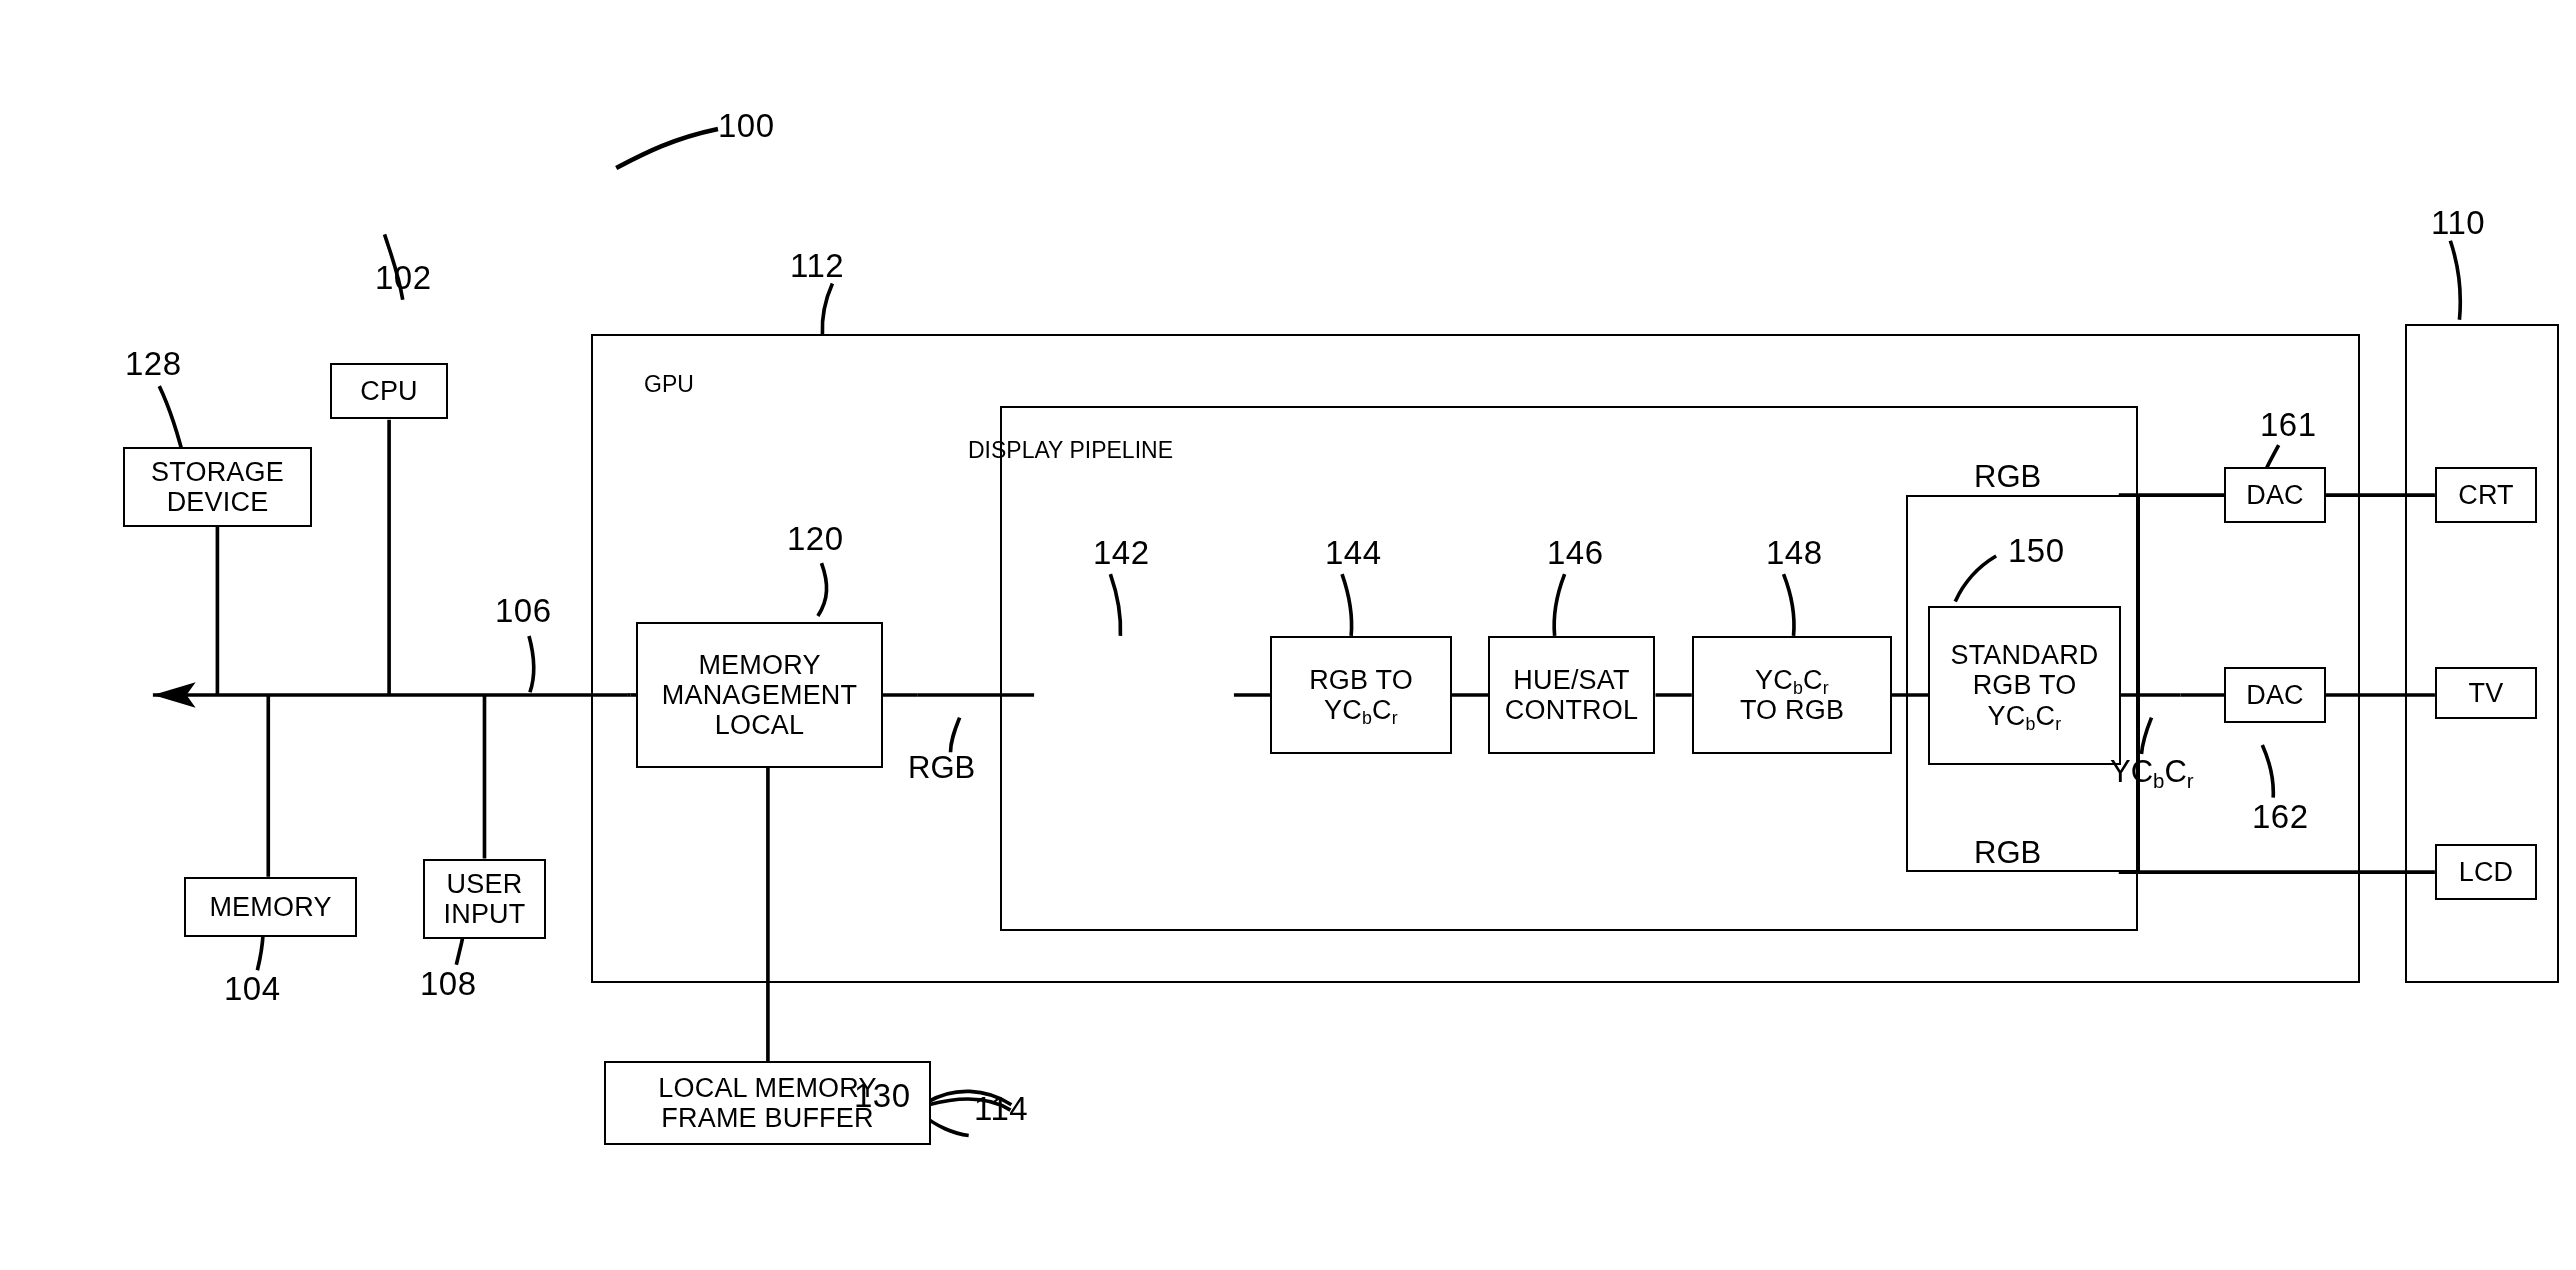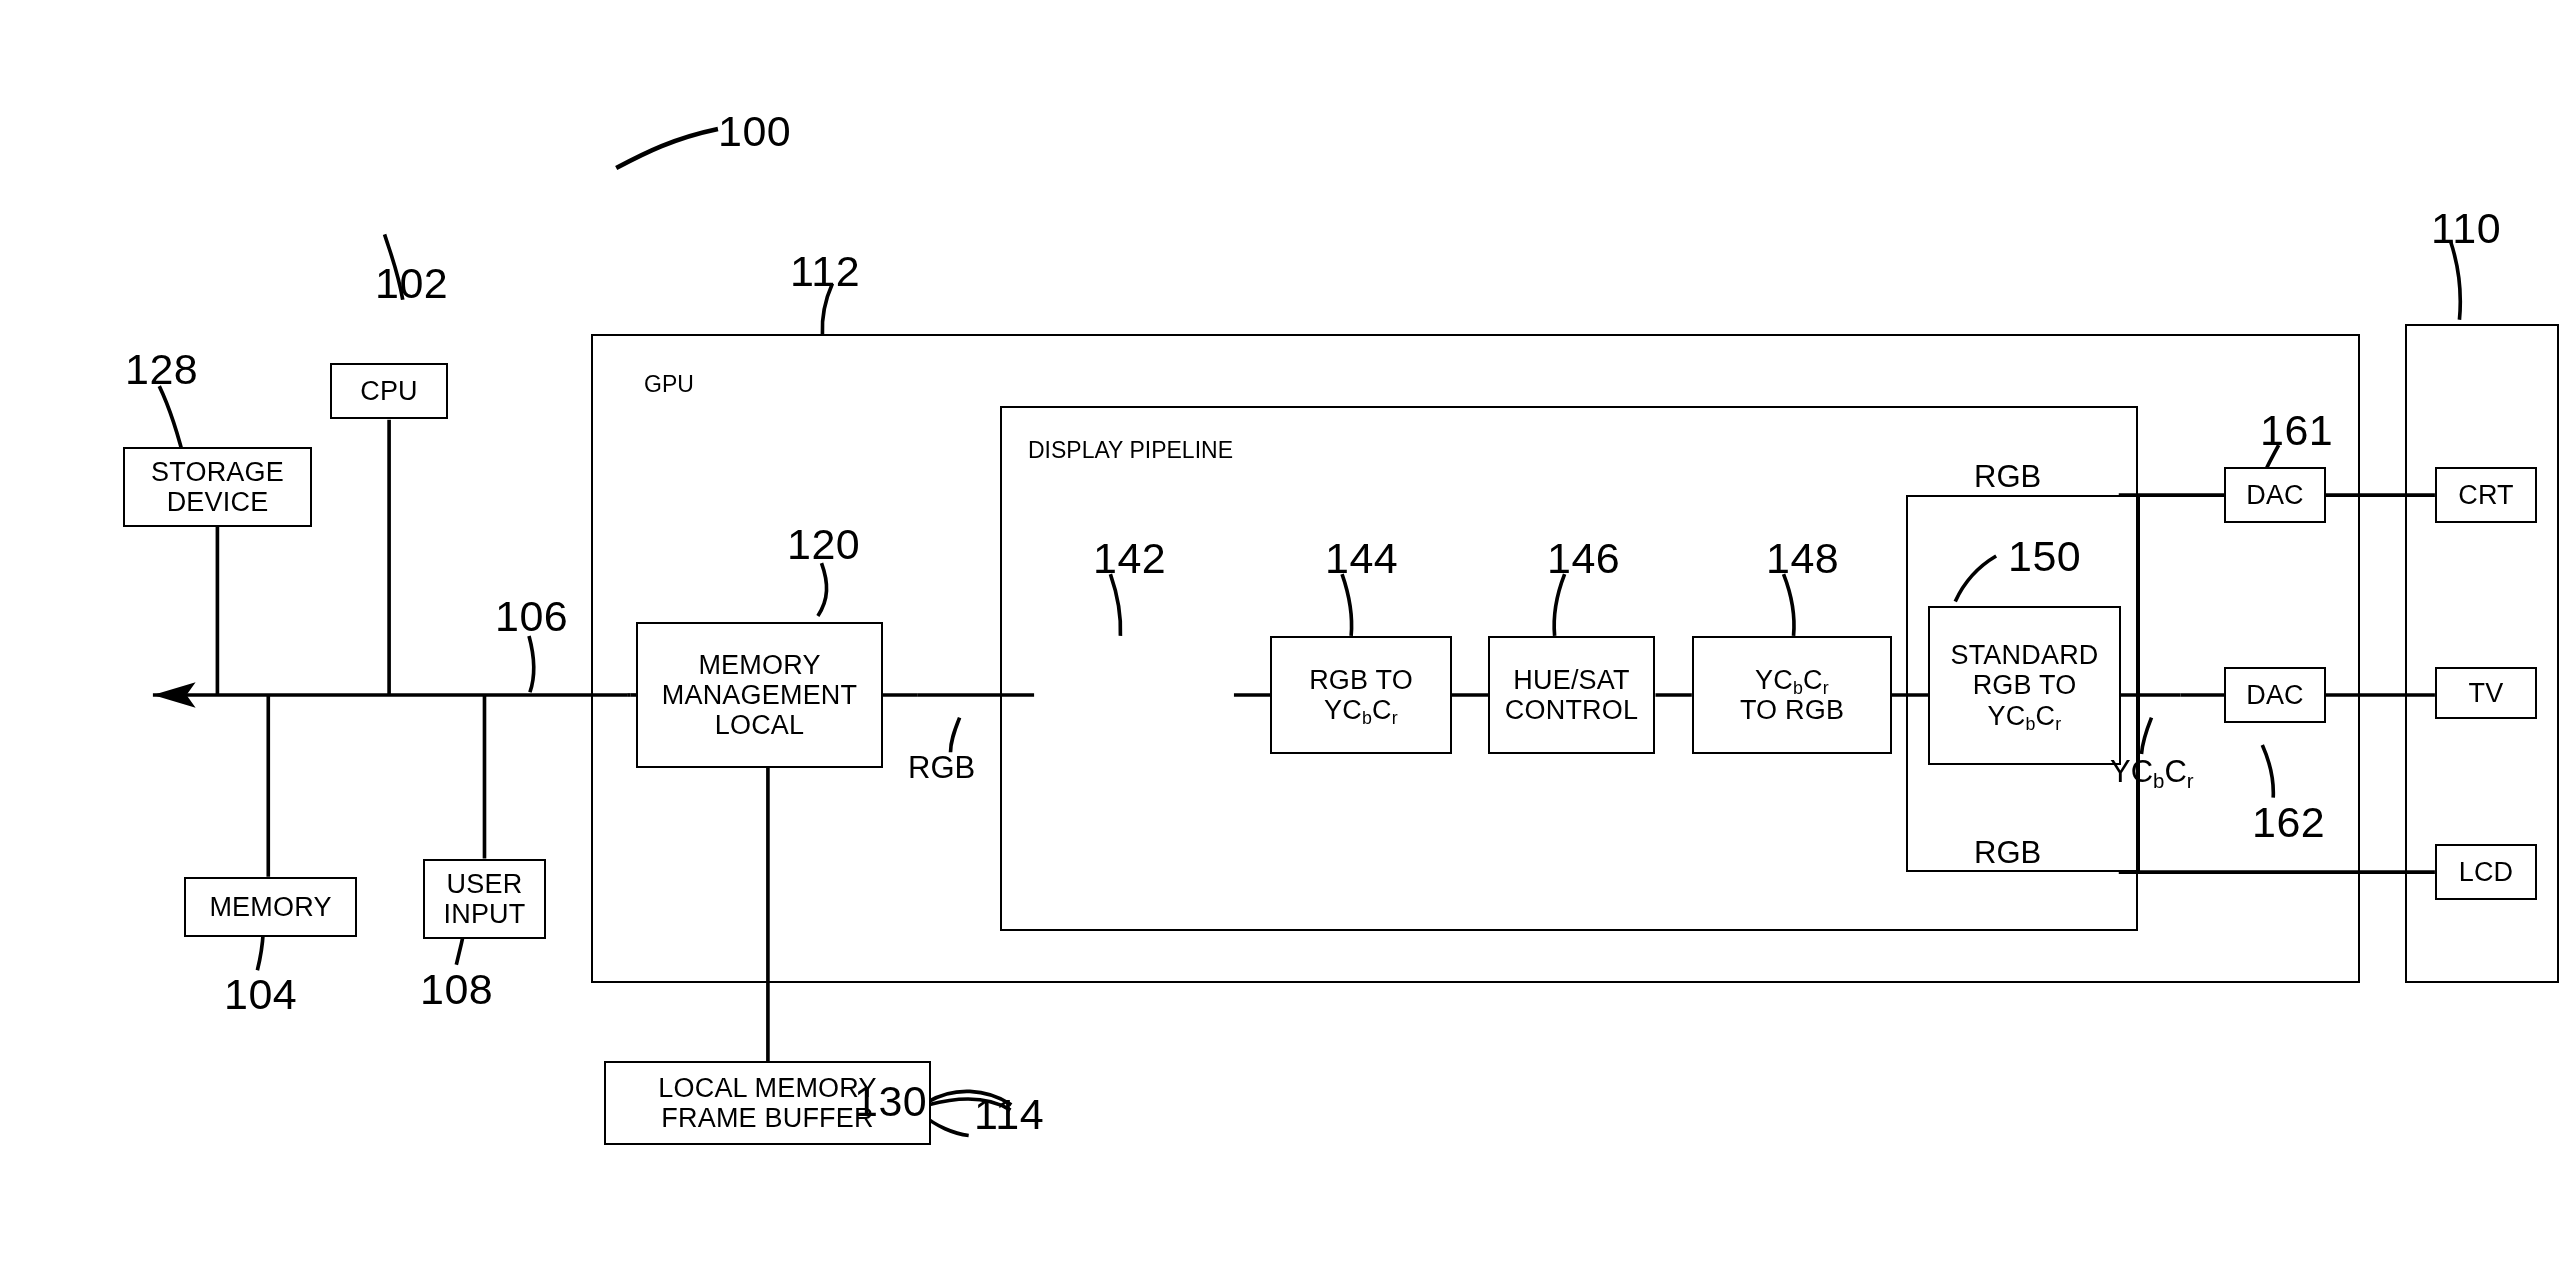--- a/index.html
+++ b/index.html
@@ -40,21 +40,21 @@
   .box .lines { display: block; }
   .outline {
     position: absolute;
     box-sizing: border-box;
     border: 2.7px solid #000;
     background: transparent;
     z-index: 1;
   }
   .ref {
     position: absolute;
-    font-size: 43px;
+    font-size: 33px;
     letter-spacing: 0.5px;
     z-index: 4;
     white-space: nowrap;
   }
   .caption {
     position: absolute;
     font-size: 23px;
     z-index: 4;
     white-space: nowrap;
   }
@@ -357,21 +357,21 @@
   </div>
 
   <div class="box" style="left:2435px; top:844px; width:102px; height:56px;">
     <span class="lines">
       <span>LCD</span>
     </span>
   </div>
 
   <div class="caption" style="left:644px; top:371px;">GPU</div>
 
-  <div class="caption" style="left:1028px; top:437px;">DISPLAY PIPELINE</div>
+  <div class="caption" style="left:968px; top:437px;">DISPLAY PIPELINE</div>
 
   <div class="small-caption" style="left:908px; top:750px;">RGB</div>
 
   <div class="small-caption" style="left:1974px; top:459px;">RGB</div>
 
   <div class="small-caption" style="left:1974px; top:835px;">RGB</div>
 
   <div class="small-caption nowrap" style="left:2110px; top:754px;"><span>YC</span><sub>b</sub><span>C</span><sub>r</sub></div>
 
   <div class="ref" style="left:718px; top:107px;">100</div>

